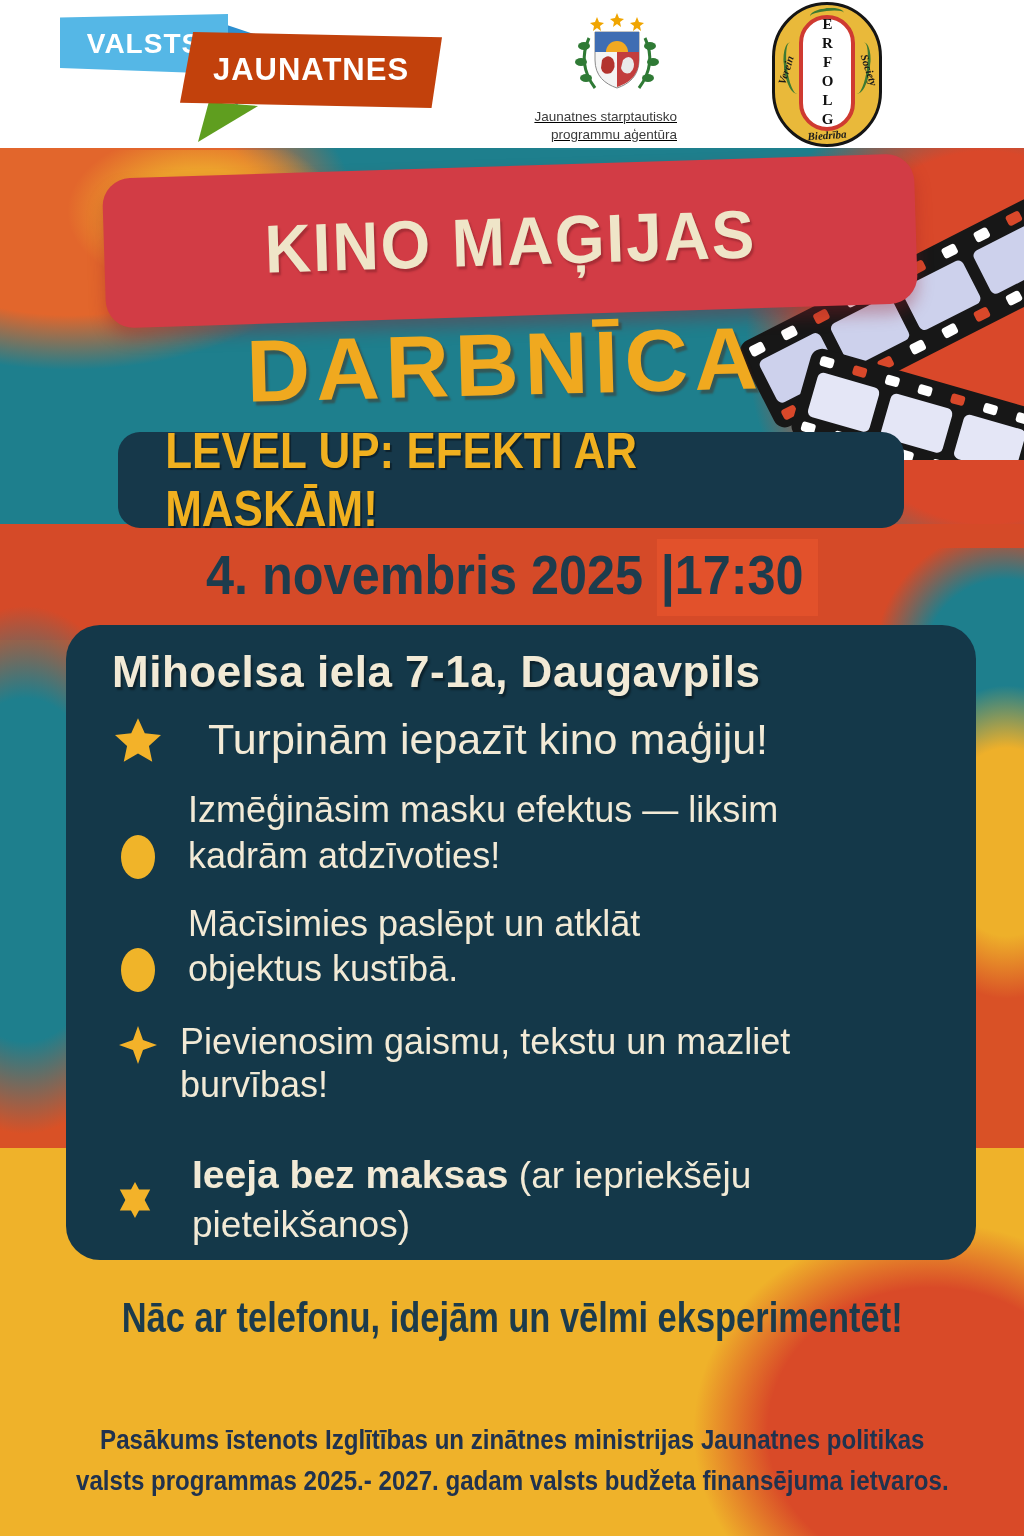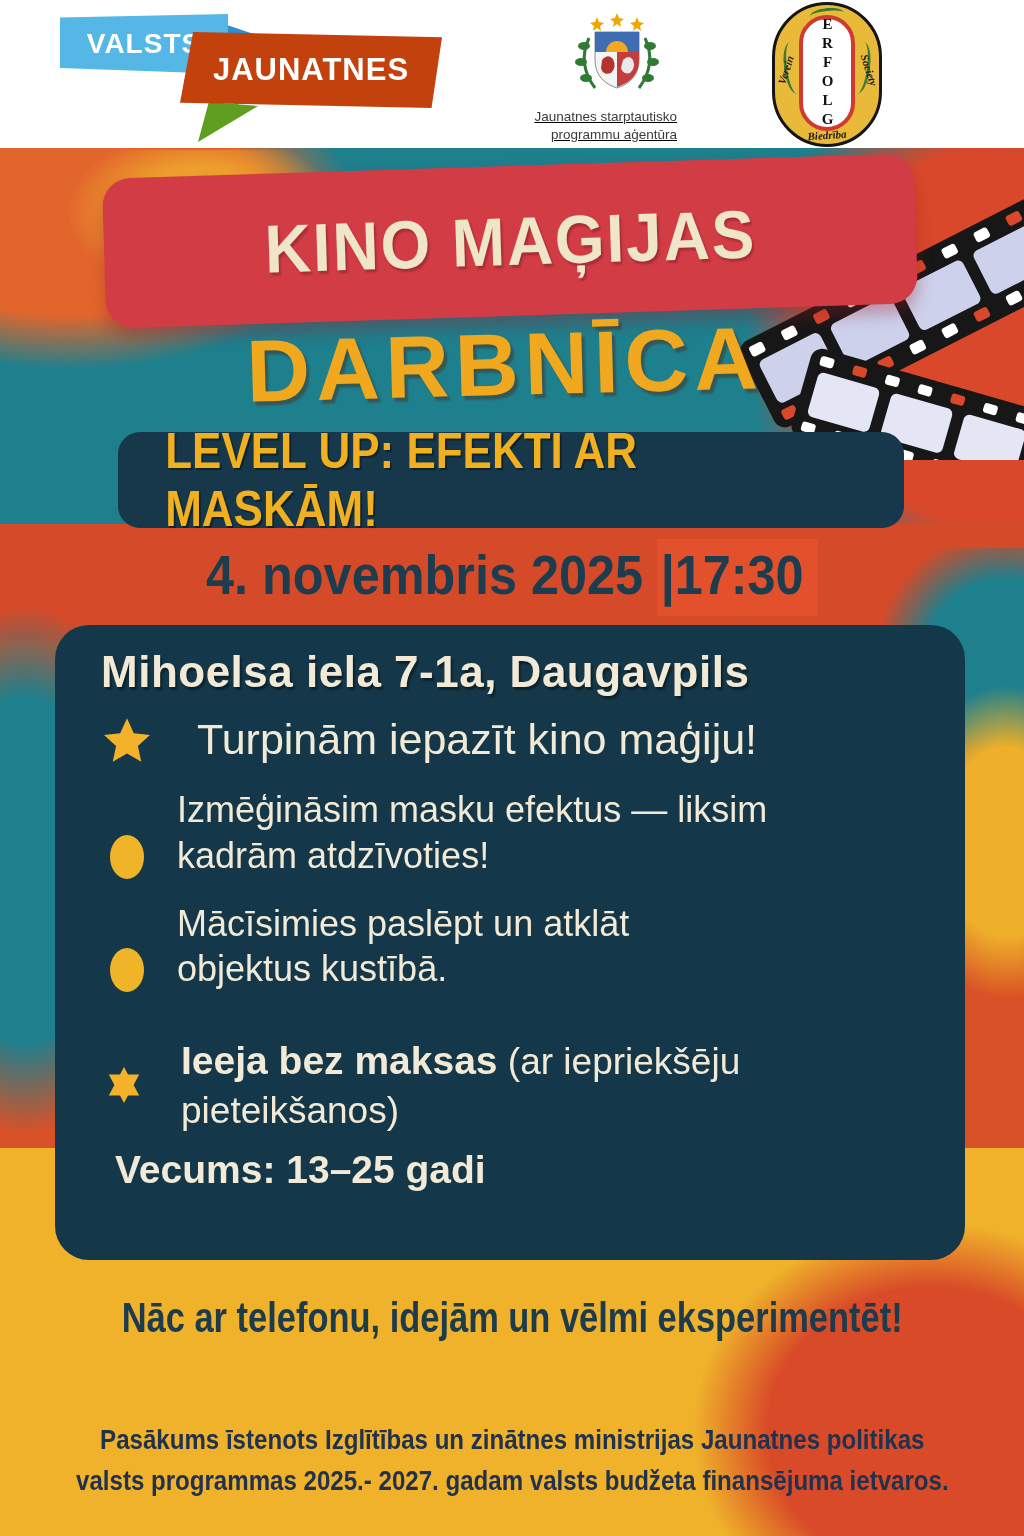--- a/index.html
+++ b/index.html
@@ -91,21 +91,21 @@
   .level{position:absolute;left:118px;top:432px;width:786px;height:96px;background:#16384a;
     border-radius:22px;z-index:5;display:flex;align-items:center;justify-content:center;}
   .level-text{color:#f0b01f;font-weight:bold;font-size:50px;letter-spacing:0;
     display:inline-block;transform:scaleX(.88);text-shadow:2px 2px 1px rgba(0,0,0,.4);}
   .date-row{position:absolute;left:0;top:542px;width:1024px;text-align:center;z-index:5;
     color:#1d3c4d;font-weight:bold;font-size:56px;white-space:nowrap;}
   .date-squeeze{display:inline-block;transform:scaleX(.9);}
   .time-hl{background:#e2512b;padding:4px 16px 10px 4px;}
 
   
-  .card{position:absolute;left:55px;top:625px;width:910px;height:635px;background:#143849;
+  .card{position:absolute;left:66px;top:625px;width:910px;height:635px;background:#143849;
     border-radius:34px;z-index:6;color:#f2ead6;box-sizing:border-box;
     padding:22px 38px 0 46px;overflow:hidden;}
   .card-address{font-size:44px;font-weight:bold;letter-spacing:.5px;line-height:1.15;
     text-shadow:2px 3px 2px rgba(0,0,0,.4);}
   .row{display:flex;align-items:flex-start;}
   .icon-box{flex:none;width:52px;display:flex;justify-content:center;margin-top:4px;}
   .intro-row{margin-top:16px;}
   .intro-text{font-size:43px;line-height:1.2;margin-left:44px;}
   .bullet-row{margin-top:22px;align-items:flex-end;}
   .bullet-dot{width:34px;height:44px;border-radius:50%;background:#f0b429;margin-top:4px;}
@@ -300,20 +300,28 @@
   <div class="row bullet-row">
     <span class="icon-box">
         <span class="bullet-dot"></span>
       </span>
     <span class="bullet-text">
       <span>Mācīsimies paslēpt un atklāt</span>
       <span>objektus kustībā.</span>
     </span>
   </div>
 
+  <div class="row sparkle-row">
+    <span class="icon-box">
+      <svg width="38" height="42" viewBox="0 0 38 38">
+          <polygon points="19,0 24,14 38,19 24,24 19,38 14,24 0,19 14,14" fill="#f3b229"></polygon>
+        </svg>
+    </span>
+    <span class="sparkle-text">Pievienosim gaismu, tekstu un mazliet burvības!</span>
+  </div>
 
   <div class="info-block">
     <div class="info-row">
       <span class="info-icon">
         <svg width="38" height="40" viewBox="0 0 40 40">
           <polygon points="20,1 36,31 4,31" fill="#f3b229"></polygon>
           <polygon points="20,39 4,9 36,9" fill="#f3b229"></polygon>
         </svg>
       </span>
       <span class="info-text">

